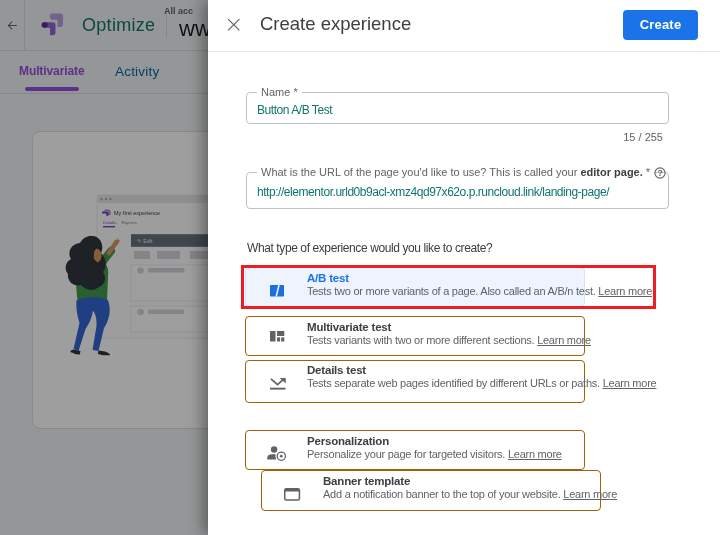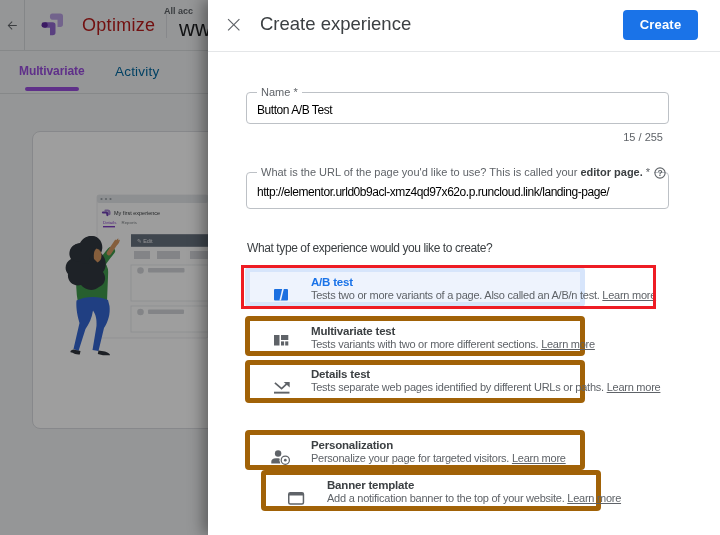--- a/index.html
+++ b/index.html
@@ -6,21 +6,21 @@
   html,body { width:720px; height:535px; overflow:hidden; }
   body { font-family:"Liberation Sans", sans-serif; }
   #stage { position:relative; width:720px; height:535px; background:#fff; overflow:hidden; }
   .abs { position:absolute; }
 
   
   #app { position:absolute; inset:0; background:#f1f3f4; }
   #apphead { position:absolute; left:0; top:0; width:720px; height:51px; background:#f1f3f4; border-bottom:1px solid #d8dbde; }
   #backcol { position:absolute; left:0; top:0; width:25px; height:50px; border-right:1px solid #d5d8dc; }
   #backarrow { position:absolute; left:7px; top:20px; width:11px; height:11px; }
-  #optitext { position:absolute; left:82px; top:15px; font-size:18px; color:#b91c1c; letter-spacing:0.3px; }
+  #optitext { position:absolute; left:82px; top:15px; font-size:18px; color:#0f766e; letter-spacing:0.3px; }
   #hdivider { position:absolute; left:166px; top:12px; width:1px; height:26px; background:#dadce0; }
   #allacc { position:absolute; left:164px; top:6px; font-size:9px; font-weight:bold; color:#5f6368; }
   #wwtxt { position:absolute; left:179px; top:16px; font-size:22px; color:#202124; }
   #tabs { position:absolute; left:0; top:51px; width:720px; height:43px; border-bottom:1px solid #d8dbde; }
   #tab1 { position:absolute; left:19px; top:13px; font-size:12px; font-weight:bold; color:#9a4ede; letter-spacing:-0.1px;}
   #tab2 { position:absolute; left:115px; top:13px; font-size:13.5px; color:#0369a1; letter-spacing:0.2px;}
   #tabline { position:absolute; left:25px; top:36px; width:54px; height:4px; border-radius:3px; background:#9a4ede; }
   #appcard { position:absolute; left:32px; top:131px; width:300px; height:298px; background:#fff; border:1px solid #dadce0; border-radius:8px; }
 
   
@@ -28,35 +28,35 @@
 
   
   #dialog { position:absolute; left:208px; top:0; width:512px; height:535px; background:#fff; box-shadow:-5px 0 14px rgba(0,0,0,0.38); }
   #dclose { position:absolute; left:18.5px; top:17.5px; width:13.5px; height:13.5px; }
   #dtitle { position:absolute; left:52px; top:13px; font-size:18.5px; color:#3c4043; letter-spacing:0px; }
   #dcreate { position:absolute; left:415px; top:10px; width:75px; height:30px; background:#1a73e8; border-radius:4px; color:#fff; font-size:13px; font-weight:bold; text-align:center; line-height:30px; letter-spacing:0.2px; }
   #dhline { position:absolute; left:0px; top:51px; width:512px; height:1px; background:#e4e6e8; }
 
   .fieldbox { position:absolute; border:1px solid #bdc1c6; border-radius:4px; background:#fff; }
   .flabel { position:absolute; background:#fff; padding:0 4px; font-size:11px; color:#5f6368; white-space:nowrap; }
-  .ftext { position:absolute; font-size:12px; letter-spacing:-0.45px; color:#000000; white-space:nowrap; }
+  .ftext { position:absolute; font-size:12px; letter-spacing:-0.45px; color:#0f766e; white-space:nowrap; }
 
   #namebox { left:38px; top:92px; width:423px; height:32px; }
   #namelabel { left:49px; top:86px; }
   #nametext { left:49px; top:103px; }
   #counter { position:absolute; right:57px; top:131px; font-size:11px; color:#5f6368; }
 
   #urlbox { left:38px; top:172px; width:423px; height:37px; }
   #urllabel { left:49px; top:166px; }
   #urllabel b { color:#3c4043; }
   #urltext { left:49px; top:185px; }
 
   #qtext { position:absolute; left:39px; top:241px; font-size:12px; letter-spacing:-0.4px; color:#3c4043; white-space:nowrap; }
 
-  .opt { position:absolute; left:37px; width:340px; background:#fff; border:5px solid #a16207; border-radius:4px; }
+  .opt { position:absolute; left:37px; width:340px; background:#fff; border:1px solid #a16207; border-radius:4px; }
   .opt .t { position:absolute; left:61px; top:3.5px; font-size:11.5px; font-weight:bold; color:#3c4043; letter-spacing:-0.2px; }
   .opt .s { position:absolute; left:61px; top:16.5px; font-size:11px; letter-spacing:-0.25px; color:#5f6368; white-space:nowrap; }
   .opt .s u { text-underline-offset:1px; }
   #opt1 { top:267px; height:40px; background:#eef3fd; border-color:#d7e5fb; }
   #opt1 .t { color:#1a73e8; }
   #opt2 { top:316px; height:40px; }
   #opt3 { top:359.5px; height:43px; }
   #opt4 { top:430px; height:40px;padding-left:20px; }
   #opt5 { top:470px; height:40.5px;margin-left:16px; }
   .icon { position:absolute; }

